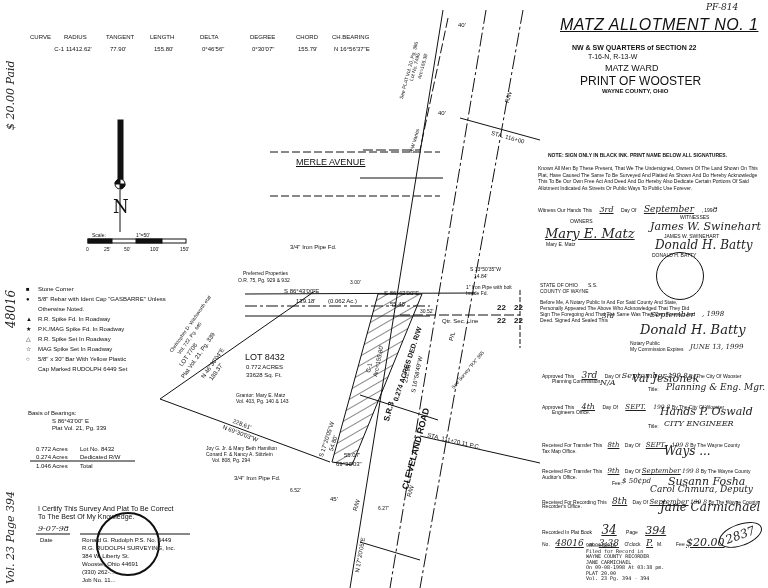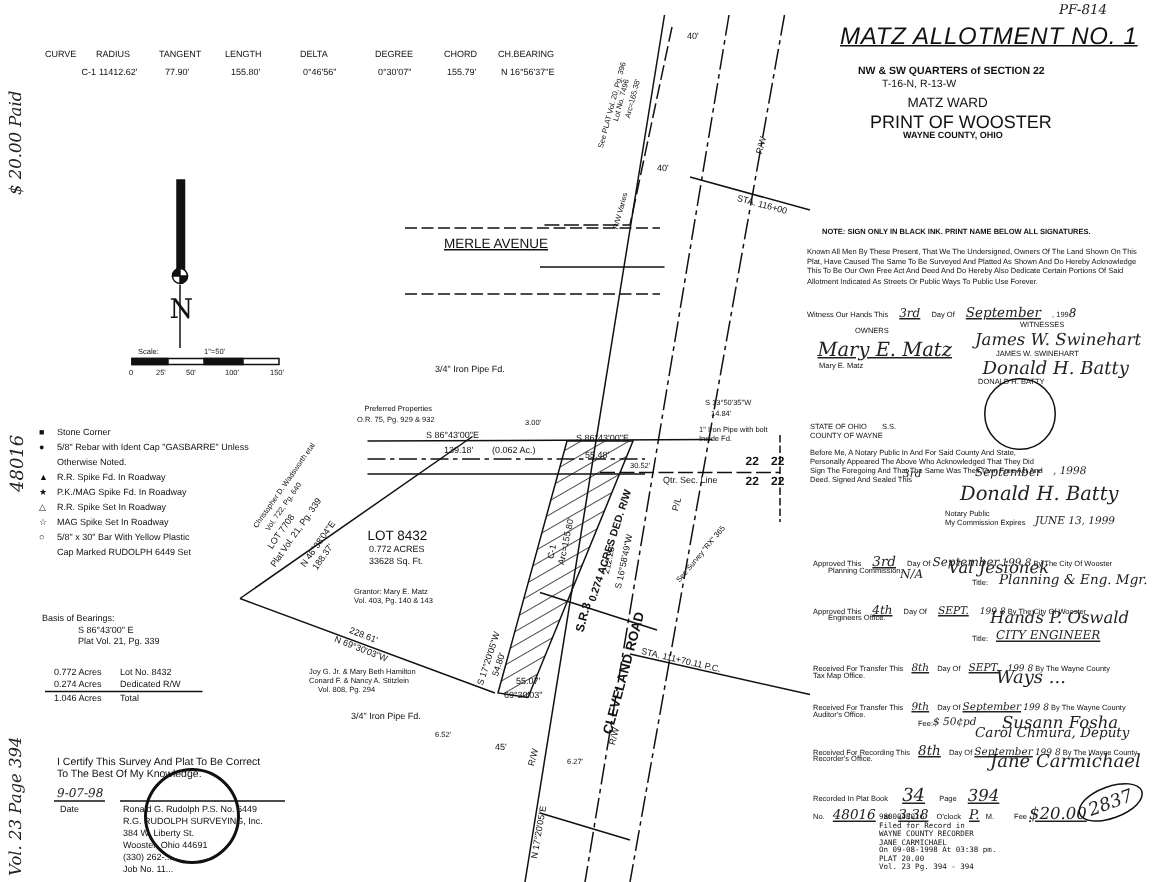--- a/index.html
+++ b/index.html
@@ -276,21 +276,21 @@
   <span>Approved This</span>
   <span class="hand t8" style="text-decoration:underline;padding:0 6px">4th</span>
   <span>Day Of</span>
   <span class="hand t7" style="text-decoration:underline;padding:0 6px">SEPT.</span>
   <span class="hand t6">199 8</span>
   <span>By The City Of Wooster</span>
 </div>
 <div class="abs t5" style="left:552px;top:409px;">Engineers Office.</div>
 <div class="abs hand" style="left:660px;top:405px;font-size:11px;">Hands P. Oswald</div>
 <div class="abs t5" style="left:648px;top:423px;">Title:</div>
-<div class="abs hand t8" style="left:664px;top:419px;text-decoration:underline;">CITY ENGINEER</div>
+<div class="abs hand t8" style="left:664px;top:419px;">CITY ENGINEER</div>
 
 <div class="abs t5" style="left:542px;top:441px;">
   <span>Received For Transfer This</span>
   <span class="hand t7" style="text-decoration:underline;padding:0 4px">8th</span>
   <span>Day Of</span>
   <span class="hand t7" style="text-decoration:underline;padding:0 4px">SEPT.</span>
   <span class="hand t6">199 8</span>
   <span>By The Wayne County</span>
 </div>
 <div class="abs t5" style="left:542px;top:448px;">Tax Map Office.</div>

